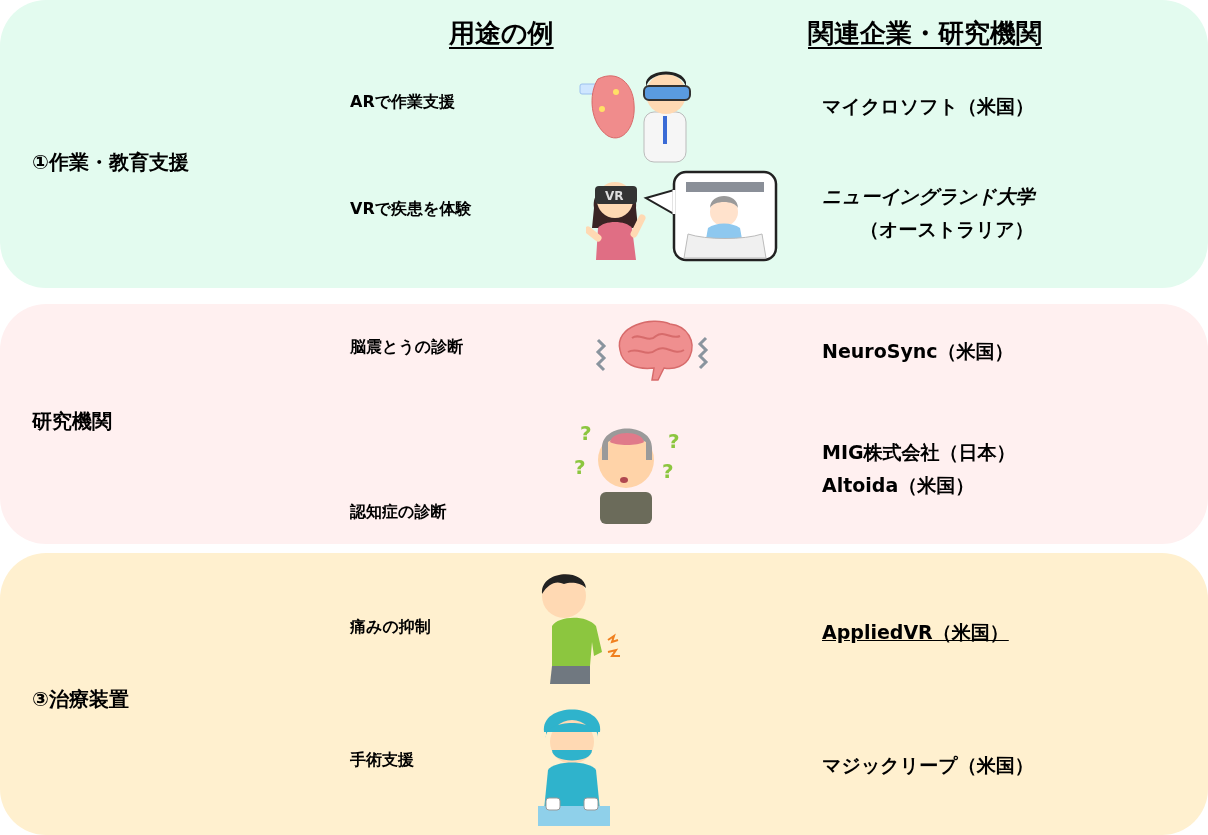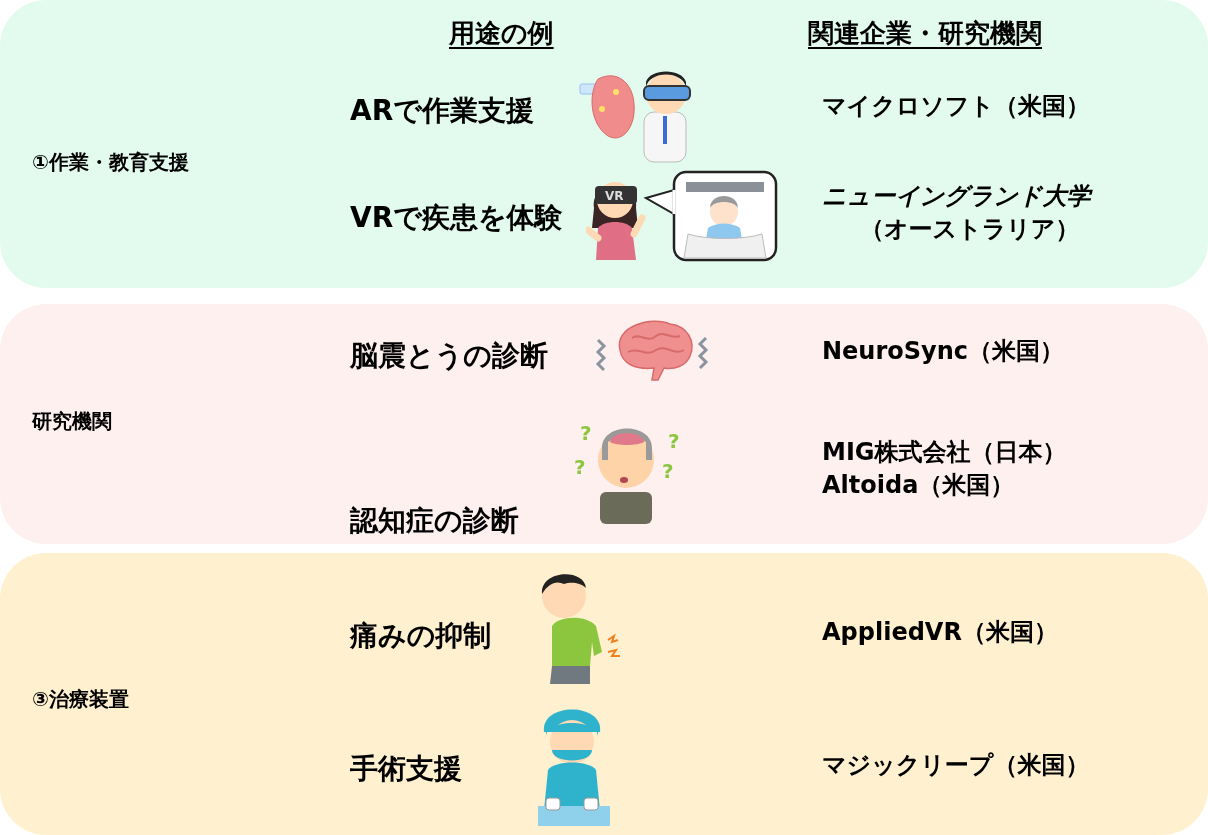--- a/index.html
+++ b/index.html
@@ -5,22 +5,22 @@
   html,body{margin:0;padding:0;background:#ffffff;}
   body{width:1208px;height:835px;position:relative;overflow:hidden;
        font-family:"DejaVu Sans","Liberation Sans",sans-serif;color:#000;}
   .panel{position:absolute;left:0;width:1208px;border-radius:46px;}
   .p1{top:0;height:288px;background:#e3fbef;}
   .p2{top:304px;height:240px;background:#fff0f0;}
   .p3{top:553px;height:282px;background:#fff0cf;}
   .txt{position:absolute;font-weight:bold;white-space:nowrap;}
   .hdr{font-size:26px;text-decoration:underline;text-underline-offset:5px;}
   .cat{font-size:20px;left:32px;}
-  .use{font-size:28px;left:350px;}
-  .org{font-size:24px;left:822px;line-height:33px;}
+  .use{font-size:16px;left:350px;}
+  .org{font-size:19px;left:822px;line-height:33px;}
   .ill{position:absolute;}
 </style>
 </head>
 <body>
 
 <div class="panel p1"></div>
 <div class="panel p2"></div>
 <div class="panel p3"></div>
 
 <div class="txt hdr" style="left:449px;top:16px;">用途の例</div>
@@ -106,14 +106,14 @@
   <path d="M10 34 C6 4 70 4 66 34Z" fill="#2fb3cc"></path>
   <circle cx="38" cy="44" r="22" fill="#ffd9b3"></circle>
   <path d="M12 40 C10 20 66 20 64 40 L64 34 L12 34Z" fill="#2fb3cc"></path>
   <path d="M18 52 L58 52 C58 66 18 66 18 52Z" fill="#2fb3cc"></path>
   <path d="M14 72 C20 62 56 62 62 72 L66 112 L10 112Z" fill="#2fb3cc"></path>
   <rect x="4" y="108" width="72" height="20" fill="#8fd0ea"></rect>
   <rect x="12" y="100" width="14" height="12" rx="3" fill="#fff" stroke="#999"></rect>
   <rect x="50" y="100" width="14" height="12" rx="3" fill="#fff" stroke="#999"></rect>
 </svg>
 
-<div class="txt org" style="top:616px;">AppliedVR（米国）</div>
+<div class="txt org" style="top:616px;text-decoration:underline;">AppliedVR（米国）</div>
 <div class="txt org" style="top:749px;">マジックリープ（米国）</div>
 
 </body></html>

